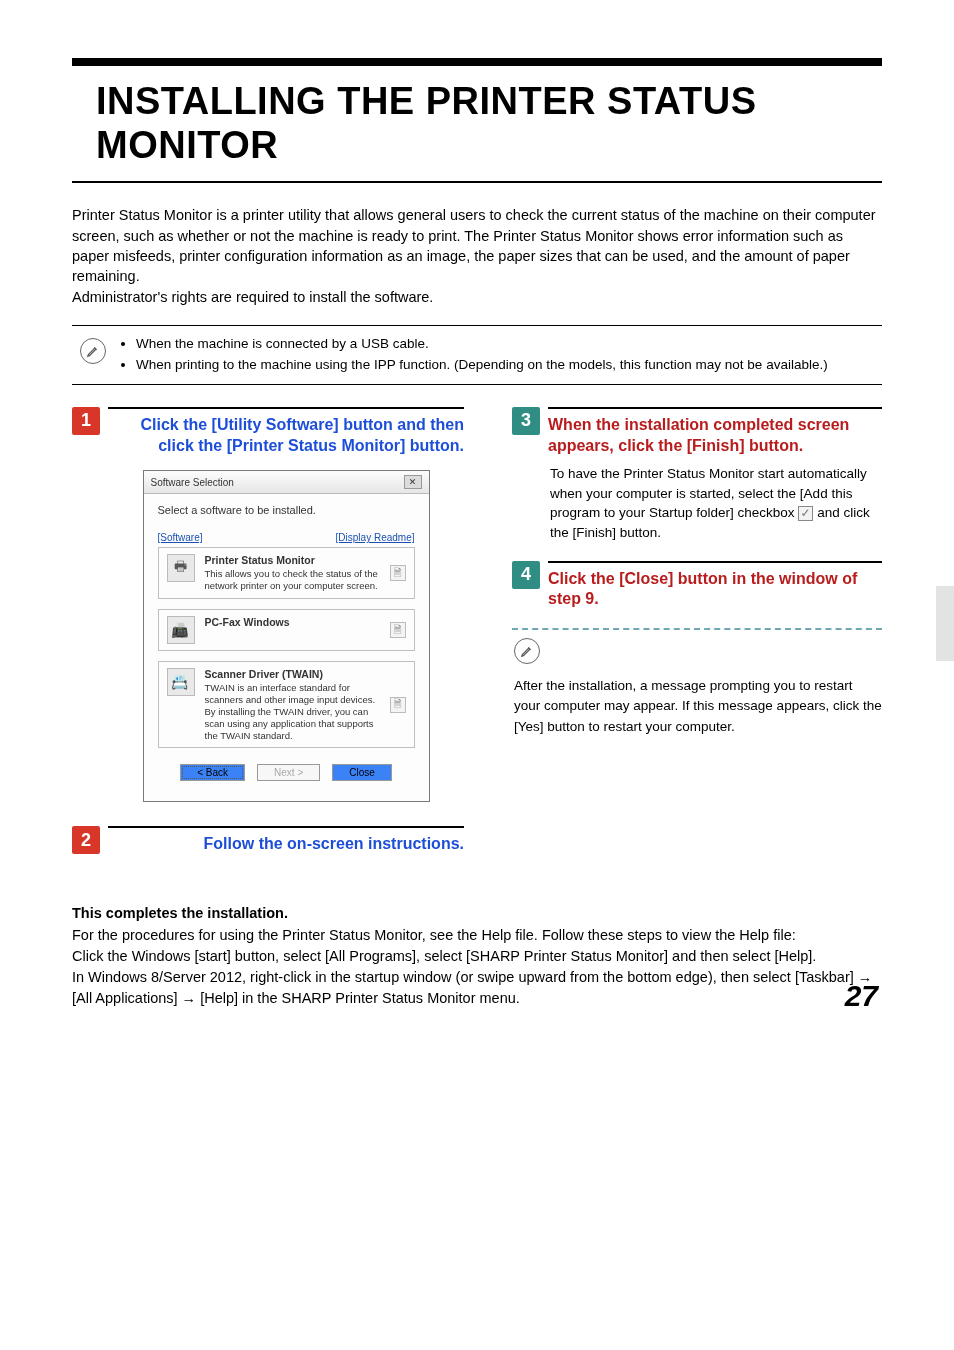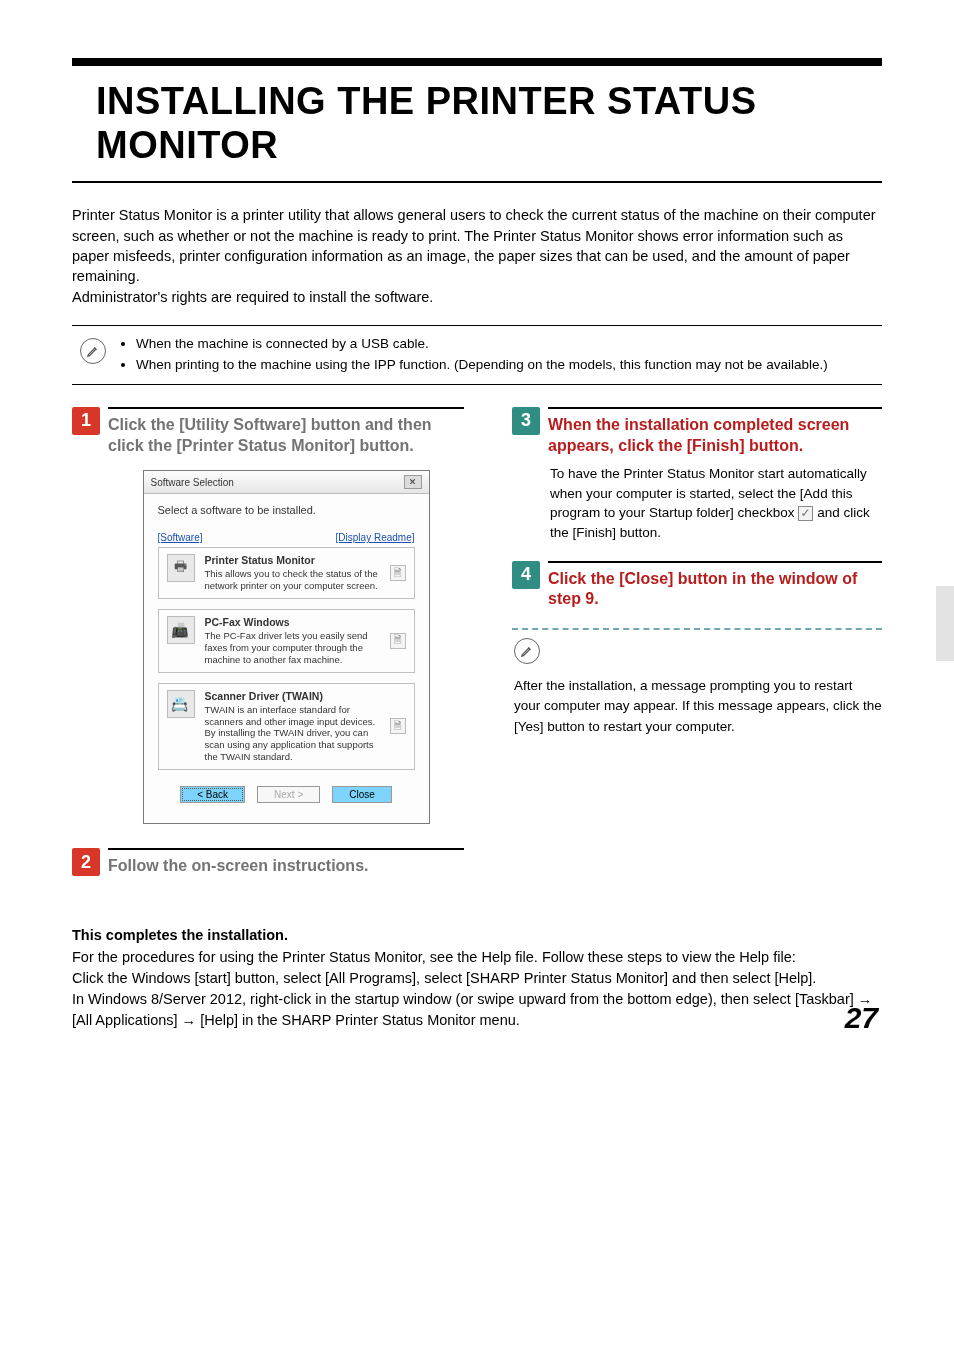--- a/index.html
+++ b/index.html
@@ -17,21 +17,21 @@
   .reference { margin-top: 28px; font-size: 14.5px; line-height: 1.45; }
   .columns { display: flex; gap: 48px; margin-top: 22px; }
   .col-left { flex: 0 0 392px; }
   .col-right { flex: 1; }
   .step { display: flex; gap: 8px; margin-bottom: 18px; }
   .step-body { flex: 1; }
   .step-num { flex: 0 0 28px; height: 28px; color: #fff; font-weight: 700; font-size: 18px; display: flex; align-items: center; justify-content: center; border-radius: 2px; }
   .num-red  { background: #d9362a; }
   .num-teal { background: #2f8d84; }
   .step-head { font-size: 16px; font-weight: 700; line-height: 1.3; }
-  .head-red  { color: #737373; }
+  .head-red  { color: #1d4ed8; text-align: right; }
   .head-teal { color: #b91c1c; }
   .step-text { font-size: 13.5px; line-height: 1.45; margin-top: 8px; padding-left: 2px; }
   .check { display:inline-block; width:15px; height:15px; border:1px solid #888; background:#f3f3f3; vertical-align:middle; position:relative; }
   .check::after { content:"✓"; position:absolute; left:1px; top:-2px; font-size:12px; color:#777; }
   .dashes { border-top: 2px dashed #6fa8b0; margin: 14px 0 8px 0; }
   .info-row { display:flex; gap:12px; padding-left:2px;flex-direction:column; }
   .info-text { font-size: 13.5px; line-height: 1.5; flex:1; }
   .rule-above { border-top: 2px solid #000; padding-top: 6px; }
 
   
@@ -41,21 +41,21 @@
   .dlg-inner { padding: 10px 14px 10px 14px; }
   .dlg-sub { font-size: 11px; margin-bottom: 16px; }
   .dlg-row-labels { display:flex; justify-content:space-between; color:#1a4fb3; font-size:10px; margin-bottom: 4px; text-decoration: underline; }
   .dlg-item { border:1px solid #c0c0c0; padding:6px 8px; display:flex; gap:10px; margin-bottom:10px; align-items:flex-start; }
   .dlg-icon { width:28px; height:28px; background:#e9e9e9; border:1px solid #bbb; flex:0 0 28px; display:flex; align-items:center; justify-content:center; font-size:14px; color:#555; }
   .dlg-item-body { flex:1; }
   .dlg-item-title { font-weight:700; font-size:10.5px; margin-bottom:2px; }
   .dlg-item-desc { font-size:9.5px; color:#333; line-height:1.25; }
   .dlg-leaf { width:16px; height:16px; border:1px solid #bbb; background:#f4f4f4; flex:0 0 16px; align-self:center; display:flex; align-items:center; justify-content:center; font-size:10px; color:#777; }
   .dlg-buttons { display:flex; justify-content:center; gap:12px; padding:6px 0 10px 0; }
-  .dlg-btn { border:1px solid #999; background:#7dd3fc; font-size:10px; padding:2px 16px; }
+  .dlg-btn { border:1px solid #999; background:#3b82f6; font-size:10px; padding:2px 16px; }
   .dlg-btn.disabled { color:#aaa; background:#f7f7f7; }
   .dlg-btn.focus { outline:1px dotted #555; outline-offset:-3px; }
 
   .completion { margin-top: 32px; }
   .completion-head { font-size: 14.5px; font-weight: 700; margin-bottom: 4px; }
   .completion-body { font-size: 14.5px; line-height: 1.45; }
   .side-tab { position:absolute; right:0; top:586px; width:18px; height:75px; background:#e3e3e3; }
   .page-num { position:absolute; right:76px; bottom:36px; font-size:30px; font-weight:700; font-style:italic; }
 </style>
 </head>
@@ -114,21 +114,20 @@
                   <div class="dlg-item-title">Printer Status Monitor</div>
                   <div class="dlg-item-desc">This allows you to check the status of the network printer on your computer screen.</div>
                 </div>
                 <div class="dlg-leaf">🗎</div>
               </div>
 
               <div class="dlg-item">
                 <div class="dlg-icon">📠</div>
                 <div class="dlg-item-body">
                   <div class="dlg-item-title">PC-Fax Windows</div>
-                  <div class="dlg-item-desc">The PC-Fax driver lets you easily send faxes from your computer through the machine to another fax machine.</div>
                 </div>
                 <div class="dlg-leaf">🗎</div>
               </div>
 
               <div class="dlg-item">
                 <div class="dlg-icon">📇</div>
                 <div class="dlg-item-body">
                   <div class="dlg-item-title">Scanner Driver (TWAIN)</div>
                   <div class="dlg-item-desc">TWAIN is an interface standard for scanners and other image input devices. By installing the TWAIN driver, you can scan using any application that supports the TWAIN standard.</div>
                 </div>

